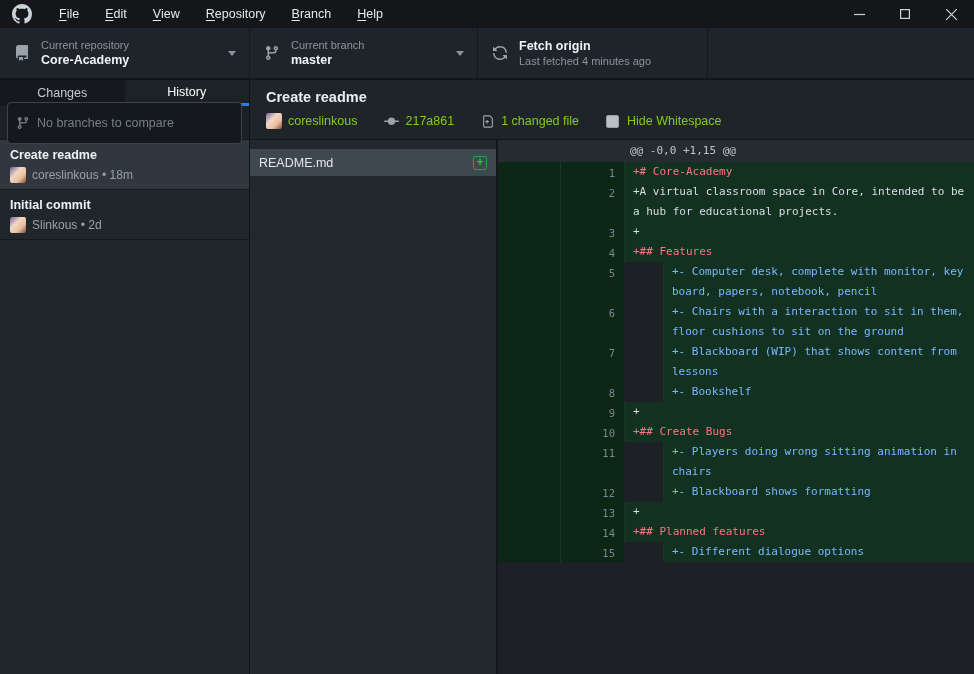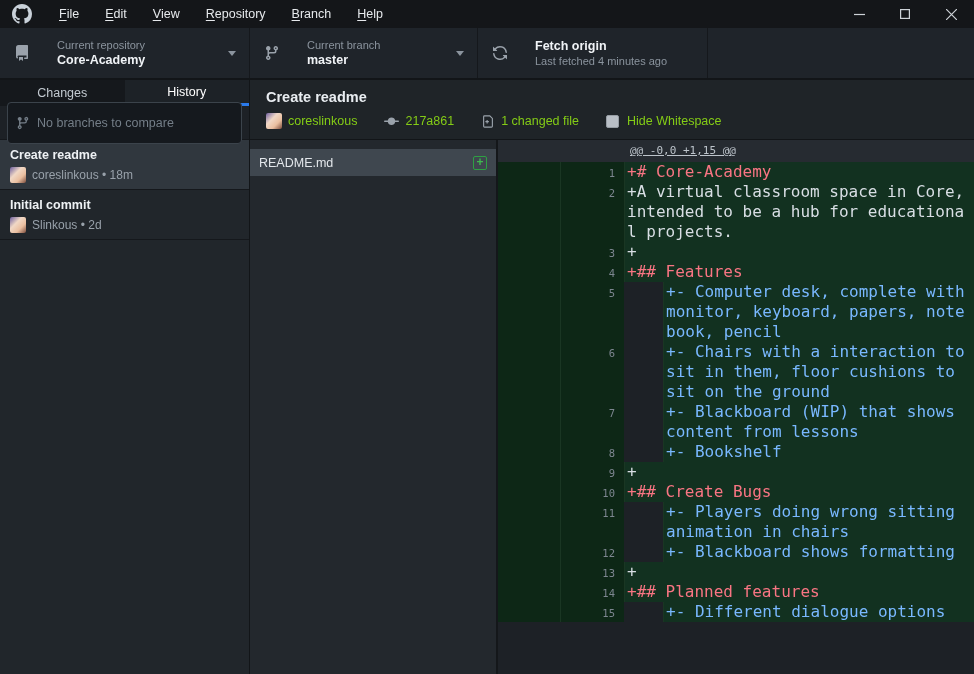--- a/index.html
+++ b/index.html
@@ -15,21 +15,21 @@
   .menu-key { text-decoration:underline; text-underline-offset:2px; }
   .win-controls { position:absolute; right:0; top:0; height:28px; display:flex; }
   .win-btn { width:46px; height:28px; display:flex; align-items:center;
     justify-content:center; color:#cdd2d7; }
   .win-btn svg { display:block; }
 
   
   .toolbar { position:absolute; left:0; top:28px; width:974px; height:52px;
     background:#1f242a; border-bottom:2px solid #121518; display:flex; }
   .tool-section { height:100%; display:flex; align-items:center;
-    border-right:1px solid #15181c; padding:0 12px 0 14px; position:relative;gap:16px; }
+    border-right:1px solid #15181c; padding:0 12px 0 14px; position:relative; }
   .tool-section .icon16 { margin-right:11px; flex:none; display:flex; }
   .tool-label { font-size:11px; color:#8b949e; line-height:14px; }
   .tool-value { font-size:12.5px; font-weight:bold; color:#f0f3f6; line-height:16px; }
   .dd-arrow { position:absolute; right:13px; top:50%; margin-top:-2px; width:0; height:0;
     border-left:4px solid transparent; border-right:4px solid transparent;
     border-top:5px solid #8b949e; }
   .sec-repo { width:250px; } .sec-branch { width:228px; } .sec-fetch { width:230px; }
 
   
   .sidebar { position:absolute; left:0; top:80px; width:250px; height:594px;
@@ -69,27 +69,27 @@
     align-items:center; padding:0 9px; color:#e3e7eb; font-size:12.5px; }
   .file-name { flex:1; }
   .plus-box { width:14px; height:14px; border:1.5px solid #2ea043; border-radius:2px;
     color:#3fb950; font-size:12px; line-height:11px; text-align:center;
     font-weight:bold; }
 
   
   .diffpanel { position:absolute; left:498px; top:140px; width:476px; height:534px;
     background:#1d2126; font-family:"DejaVu Sans Mono", monospace; }
   .hunk-header { height:22px; background:#262b31; color:#bdc4cb; font-size:11px;
-    line-height:22px; padding-left:132px; white-space:pre;text-decoration:underline; }
+    line-height:22px; padding-left:132px; white-space:pre; }
   .diff-row { display:grid; grid-template-columns:62px 64px 1fr; }
   .diff-row .gut { background:#0d2716; }
   .diff-row .gut.num { border-left:1px solid #1a3623; text-align:right;
     padding:3px 9px 0 0; color:#7d8690; font-size:10.5px; line-height:16px; }
   .diff-row .code { background:#123120; border-left:1px solid #1a3623;
-    padding:0 2px; font-size:16px; line-height:20px; white-space:pre-wrap;
+    padding:0 8px; font-size:11px; line-height:20px; white-space:pre-wrap;
     word-break:break-all; color:#d8dee4; }
   .code[data-kind="heading"] { color:#f97583; }
   .code[data-kind="list"] { color:#79b8ff;margin-left:39px; }
   .code[data-kind="plain"] { color:#d8dee4; }
 </style>
 </head>
 <body>
 
 <div class="menubar">
   <span class="gh-logo">

